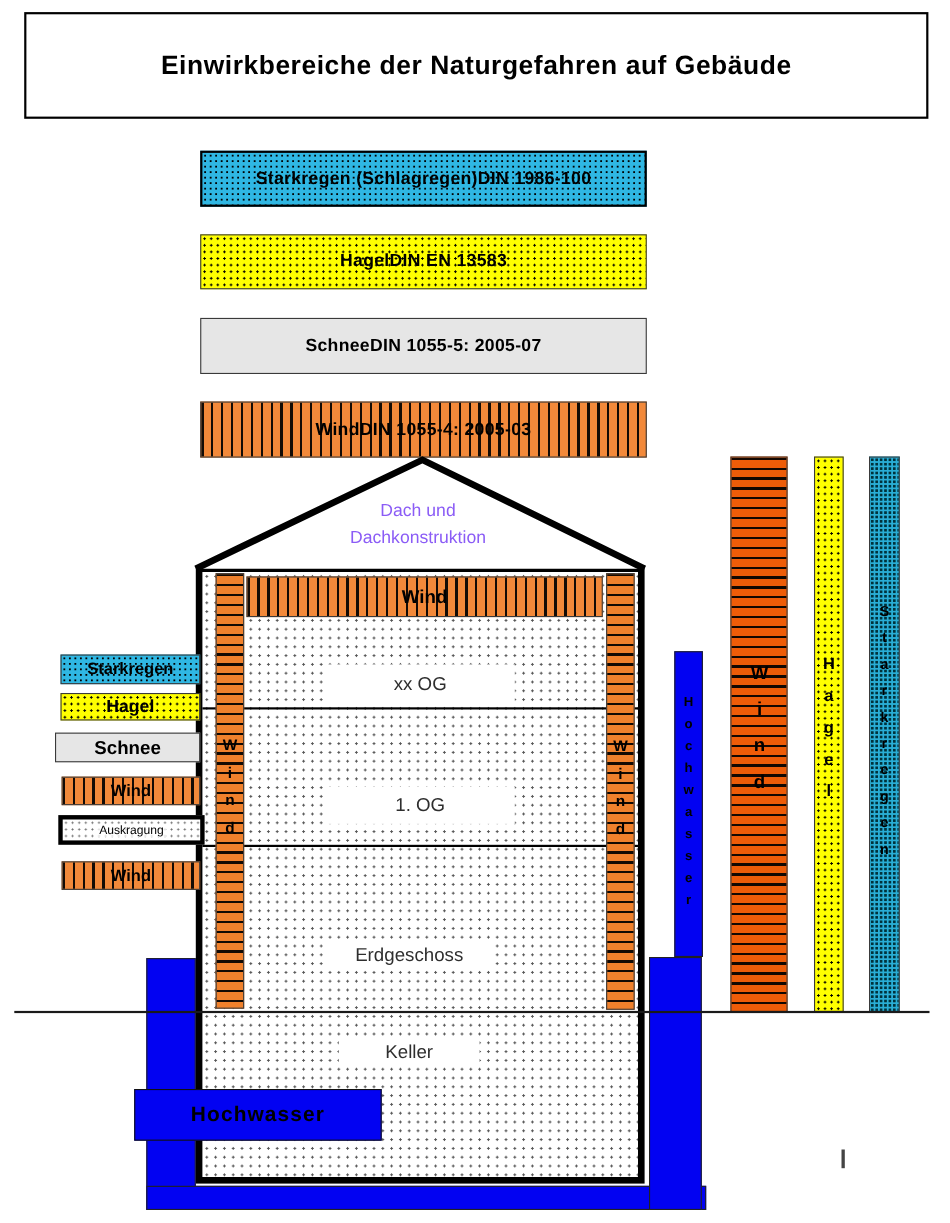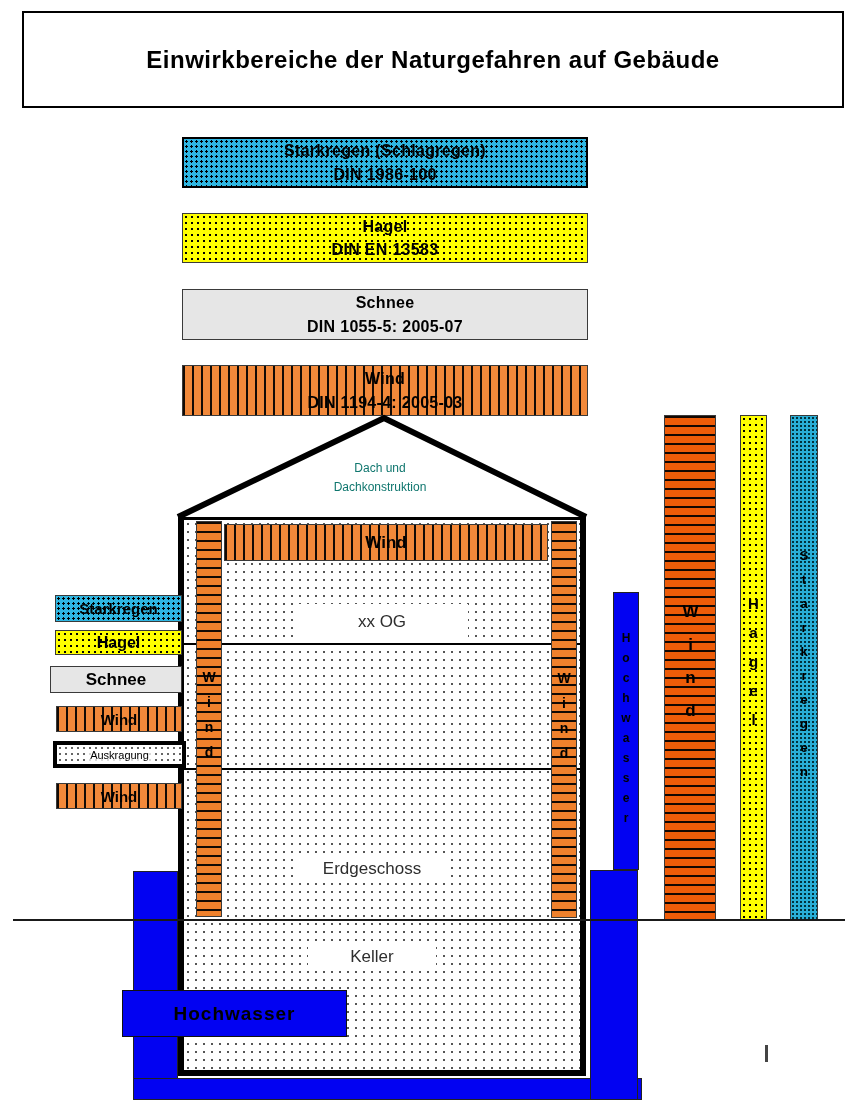--- a/index.html
+++ b/index.html
@@ -16,21 +16,21 @@
   .p-solid-gray{background-color:#e6e6e6;}
   .p-stripes-v{background-color:#f2893a;background-image:repeating-linear-gradient(90deg, rgba(0,0,0,.92) 0 2px, transparent 2px 9px);}
   .p-stripes-h{background-color:#f0812c;background-image:repeating-linear-gradient(180deg, rgba(0,0,0,.92) 0 2px, transparent 2px 9px);}
   .p-stripes-h-red{background-color:#ee5c08;background-image:repeating-linear-gradient(180deg, rgba(0,0,0,.92) 0 2px, transparent 2px 9px);}
   .p-dots-room{background-color:#ffffff;background-image:radial-gradient(#555 0.95px, transparent 1.1px);background-size:8px 8px;}
   .p-dots-faint{background-color:#ffffff;background-image:radial-gradient(#666 0.8px, transparent 0.95px);background-size:6px 6px;}
   .p-blue{background-color:#0202f2;}
 
   
   .ctr{display:flex;align-items:center;justify-content:center;text-align:center;}
-  .bar2{display:flex;flex-direction:column;align-items:center;justify-content:center;
+  .bar2{display:flex;flex-direction:row;align-items:center;justify-content:center;
         font-weight:bold;font-size:16px;line-height:1.45;letter-spacing:.3px;}
   .vlabel{width:100%;height:100%;display:flex;align-items:center;justify-content:center;
           writing-mode:vertical-rl;text-orientation:upright;font-weight:bold;}
   .thinb{border:1px solid #3a3a3a;}
   .floorlbl{background:#fff;color:#2e2e2e;font-size:17px;text-align:center;}
 </style>
 </head>
 <body>
 
 <div id="stage">
@@ -46,50 +46,53 @@
   <div class="abs bar2 p-dots-yellow thinb" style="left:182px;top:213px;width:406px;height:50px;">
     <span>Hagel</span>
     <span>DIN EN 13583</span>
   </div>
   <div class="abs bar2 p-solid-gray thinb" style="left:182px;top:289px;width:406px;height:51px;">
     <span>Schnee</span>
     <span>DIN 1055-5: 2005-07</span>
   </div>
   <div class="abs bar2 p-stripes-v thinb" style="left:182px;top:365px;width:406px;height:51px;">
     <span>Wind</span>
-    <span>DIN 1194-4: 2005-03</span>
+    <span>DIN 1055-4: 2005-03</span>
   </div>
 
   <div class="abs p-dots-room" style="left:178px;top:514px;width:408px;height:562px;border:6px solid #000;"></div>
 
   <svg class="abs" style="left:170px;top:410px;" width="430" height="115" viewBox="0 0 430 115">
     <path d="M8,107 L214,8 L416,107" fill="#ffffff" stroke="#000000" stroke-width="6" stroke-linejoin="miter"></path>
   </svg>
   <div class="abs ctr" style="left:285px;top:452px;width:190px;height:52px;">
-    <div style="font-size:12px;line-height:1.55;color:#0f766e;">
+    <div style="font-size:16px;line-height:1.55;color:#8b5cf6;">
       <div>Dach und</div>
       <div>Dachkonstruktion</div>
     </div>
   </div>
 
   <div class="abs" style="left:184px;top:643px;width:396px;height:2px;background:#000;"></div>
   <div class="abs" style="left:184px;top:768px;width:396px;height:2px;background:#000;"></div>
 
   <div class="abs p-stripes-v thinb ctr" style="left:224px;top:524px;width:324px;height:37px;font-weight:bold;font-size:17px;">
     <span>Wind</span>
   </div>
   <div class="abs p-stripes-h thinb" style="left:196px;top:521px;width:26px;height:396px;">
     <div class="vlabel" style="font-size:14px;letter-spacing:9px;">Wind</div>
   </div>
   <div class="abs p-stripes-h thinb" style="left:551px;top:521px;width:26px;height:397px;">
     <div class="vlabel" style="font-size:14px;letter-spacing:9px;">Wind</div>
   </div>
 
   <div class="abs ctr floorlbl" style="left:296px;top:604px;width:172px;height:35px;">
     <span>xx OG</span>
+  </div>
+  <div class="abs ctr floorlbl" style="left:296px;top:715px;width:172px;height:34px;">
+    <span>1. OG</span>
   </div>
   <div class="abs ctr floorlbl" style="left:298px;top:855px;width:148px;height:27px;">
     <span>Erdgeschoss</span>
   </div>
   <div class="abs ctr floorlbl" style="left:308px;top:944px;width:128px;height:26px;">
     <span>Keller</span>
   </div>
 
   <div class="abs ctr p-dots-cyan thinb" style="left:55px;top:595px;width:127px;height:27px;font-weight:bold;font-size:15px;">
     <span>Starkregen</span>

